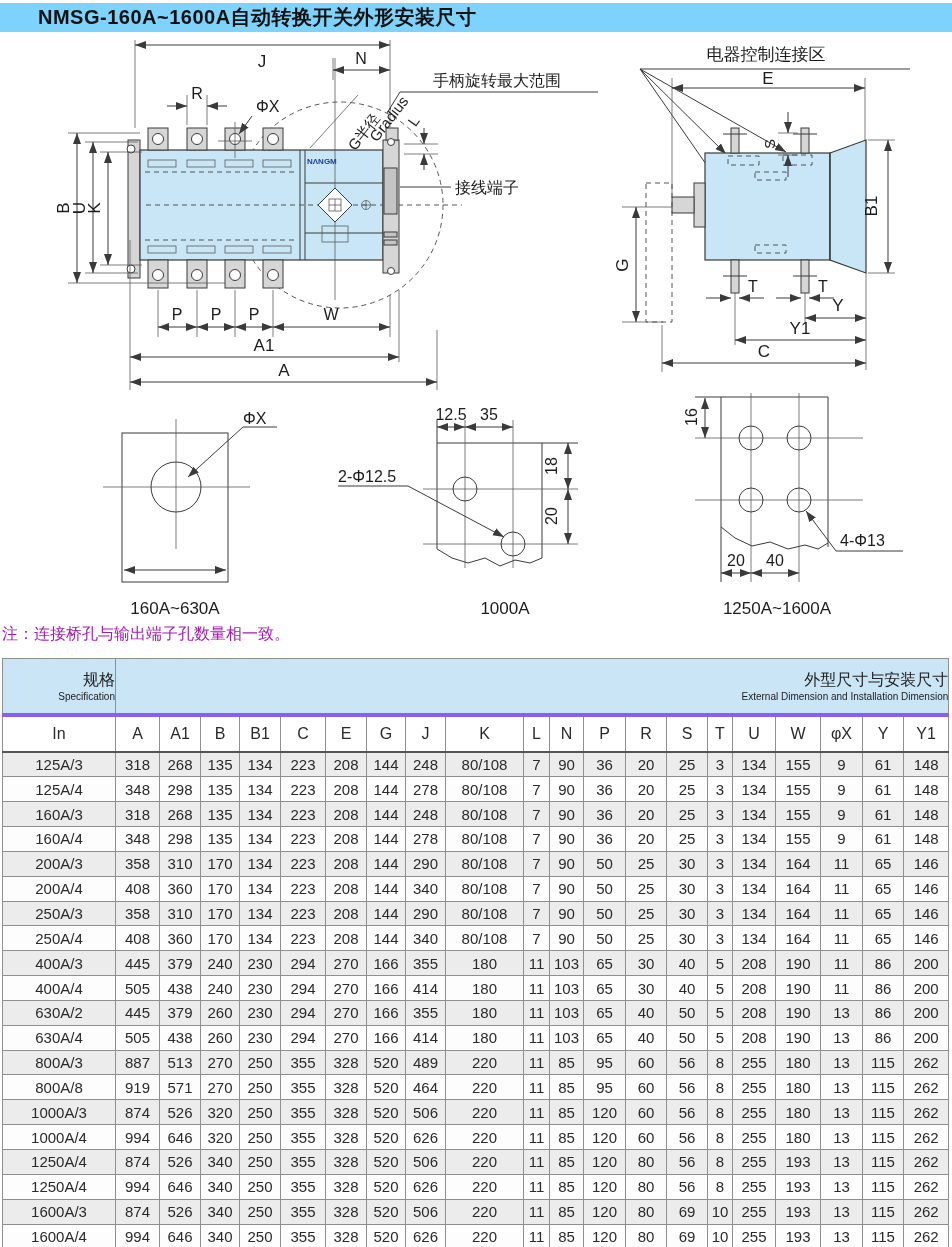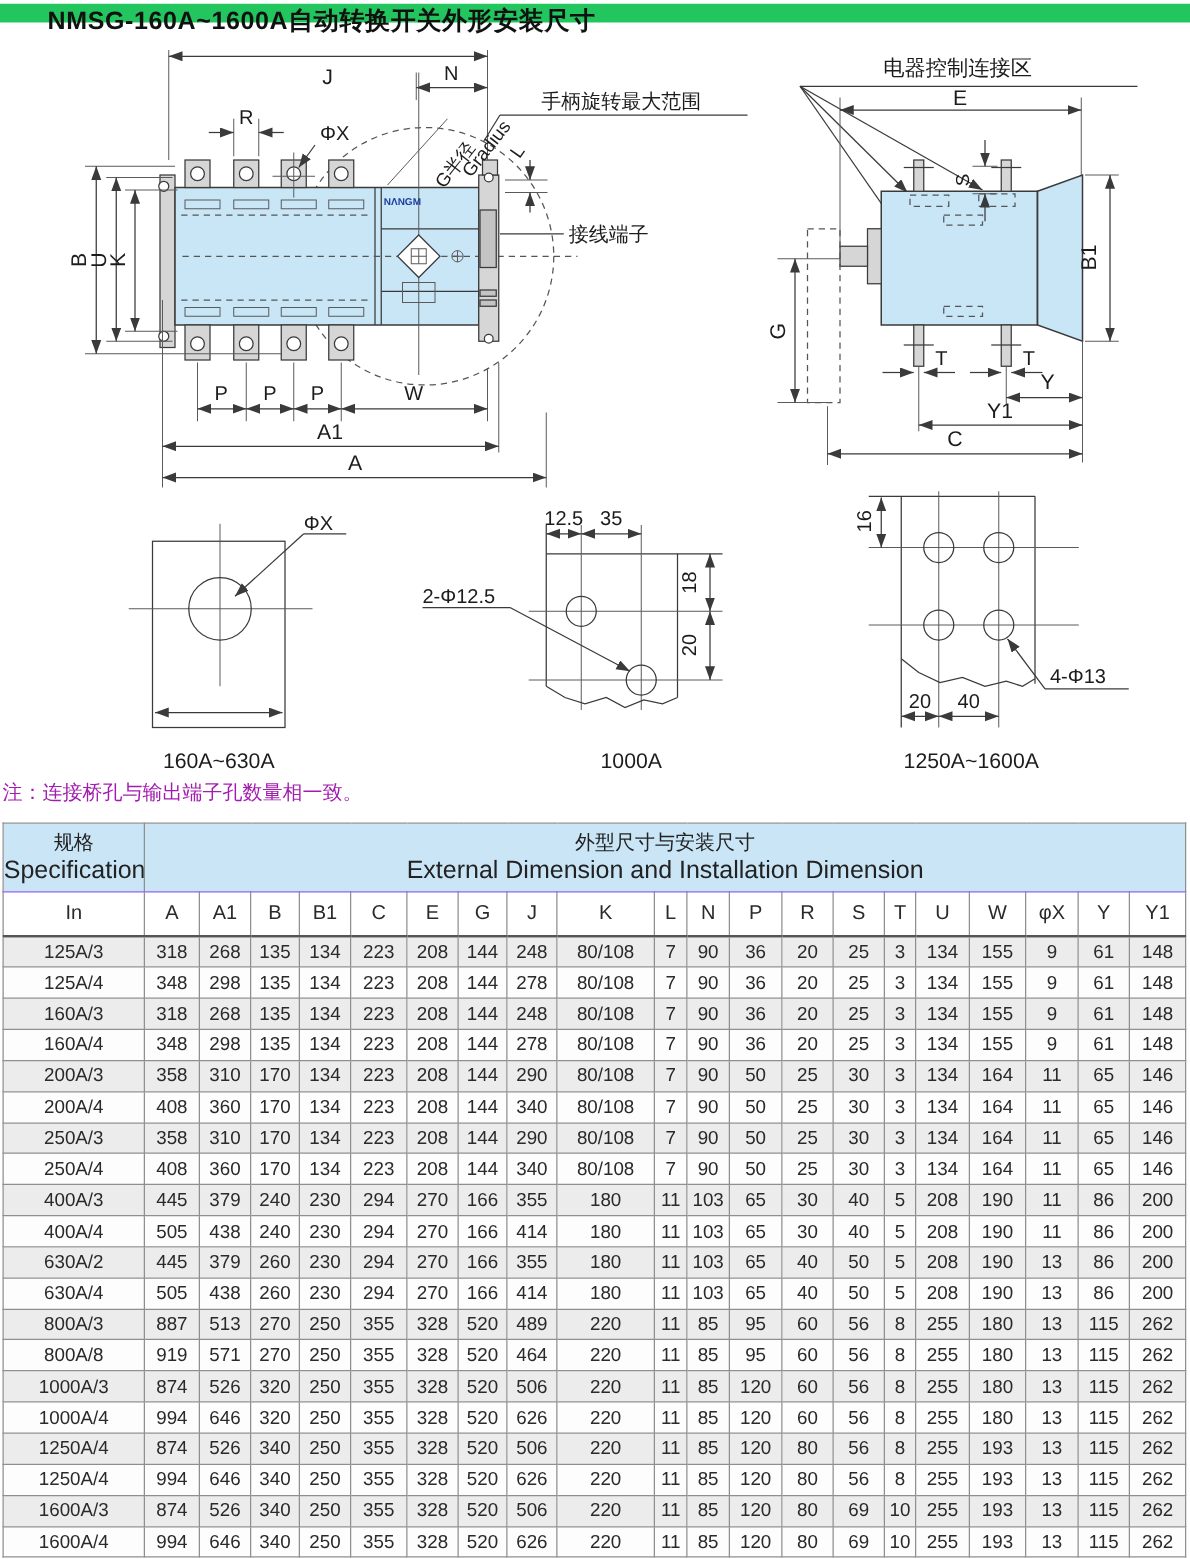--- a/index.html
+++ b/index.html
@@ -1,18 +1,18 @@
 <!DOCTYPE html>
 <html><head>
 <meta charset="utf-8">
 <style>
   html,body{margin:0;padding:0;background:#fff;}
   body{width:952px;height:1247px;position:relative;overflow:hidden;
        font-family:"Liberation Sans","DejaVu Sans",sans-serif;color:#1c1c1c;}
-  .titlebar{position:absolute;left:0;top:3px;width:952px;height:15px;background:#22c55e;}
+  .titlebar{position:absolute;left:0;top:3px;width:952px;height:29px;background:#7dd3fc;}
   .titlebar .t{position:absolute;left:38px;top:0;line-height:29px;font-size:20px;font-weight:bold;color:#111;letter-spacing:.5px;}
   #drawings{position:absolute;left:0;top:0;width:952px;height:622px;}
   .note{position:absolute;left:2px;top:624px;font-size:16px;color:#a21caf;}
   
   .ln{stroke:#3a3a3a;stroke-width:1;fill:none;}
   .thin{stroke:#5a5a5a;stroke-width:.8;fill:none;}
   .dash{stroke:#555;stroke-width:1;stroke-dasharray:5 4;fill:none;}
   .dim{stroke:#3a3a3a;stroke-width:1;fill:none;marker-start:url(#as);marker-end:url(#ae);}
   .a1{stroke:#3a3a3a;stroke-width:1;fill:none;marker-end:url(#ae);}
   .bodyf{fill:#c9e6f7;stroke:#3a3a3a;stroke-width:1.2;}
@@ -20,22 +20,22 @@
   .grayd{fill:#c4c4c4;stroke:#3a3a3a;stroke-width:1;}
   .whitef{fill:#fff;stroke:#3a3a3a;stroke-width:1;}
   .lbl{font:16px "Liberation Sans",sans-serif;fill:#1c1c1c;}
   .lbl2{font:17px "Liberation Sans",sans-serif;fill:#1c1c1c;}
   .lblS{font:15px "Liberation Sans",sans-serif;fill:#1c1c1c;}
   .logo{font:bold 8px "Liberation Sans",sans-serif;fill:#1b3fa0;}
   
   .spec-table{position:absolute;left:2px;top:658px;width:947px;border-collapse:collapse;table-layout:fixed;}
   .spec-table td{border:1px solid #8f8f8f;text-align:center;vertical-align:middle;
                  font-size:15px;color:#2a2a2a;padding:0;overflow:hidden;white-space:nowrap;}
-  .spec-table .hd{background:#c9e5f6;height:54px;font-size:16px;color:#222;border-bottom:1px solid #8b5cf6;}
-  .spec-table .hd .en{font-size:20px;}
+  .spec-table .hd{background:#c9e5f6;height:54px;font-size:16px;color:#222;border-bottom:4px solid #8b5cf6;text-align:right;}
+  .spec-table .hd .en{font-size:10px;}
   .spec-table .inrow td{height:34px;background:#fff;font-size:16px;border-bottom:2px solid #555;}
   .spec-table tbody tr{height:24.85px;}
   .spec-table tbody tr:nth-child(odd){background:#ececec;}
   .spec-table tbody tr:nth-child(even){background:#fdfdfd;}
 </style>
 </head>
 <body>
 
 <svg id="drawings" viewBox="0 0 952 622">
   <defs>

